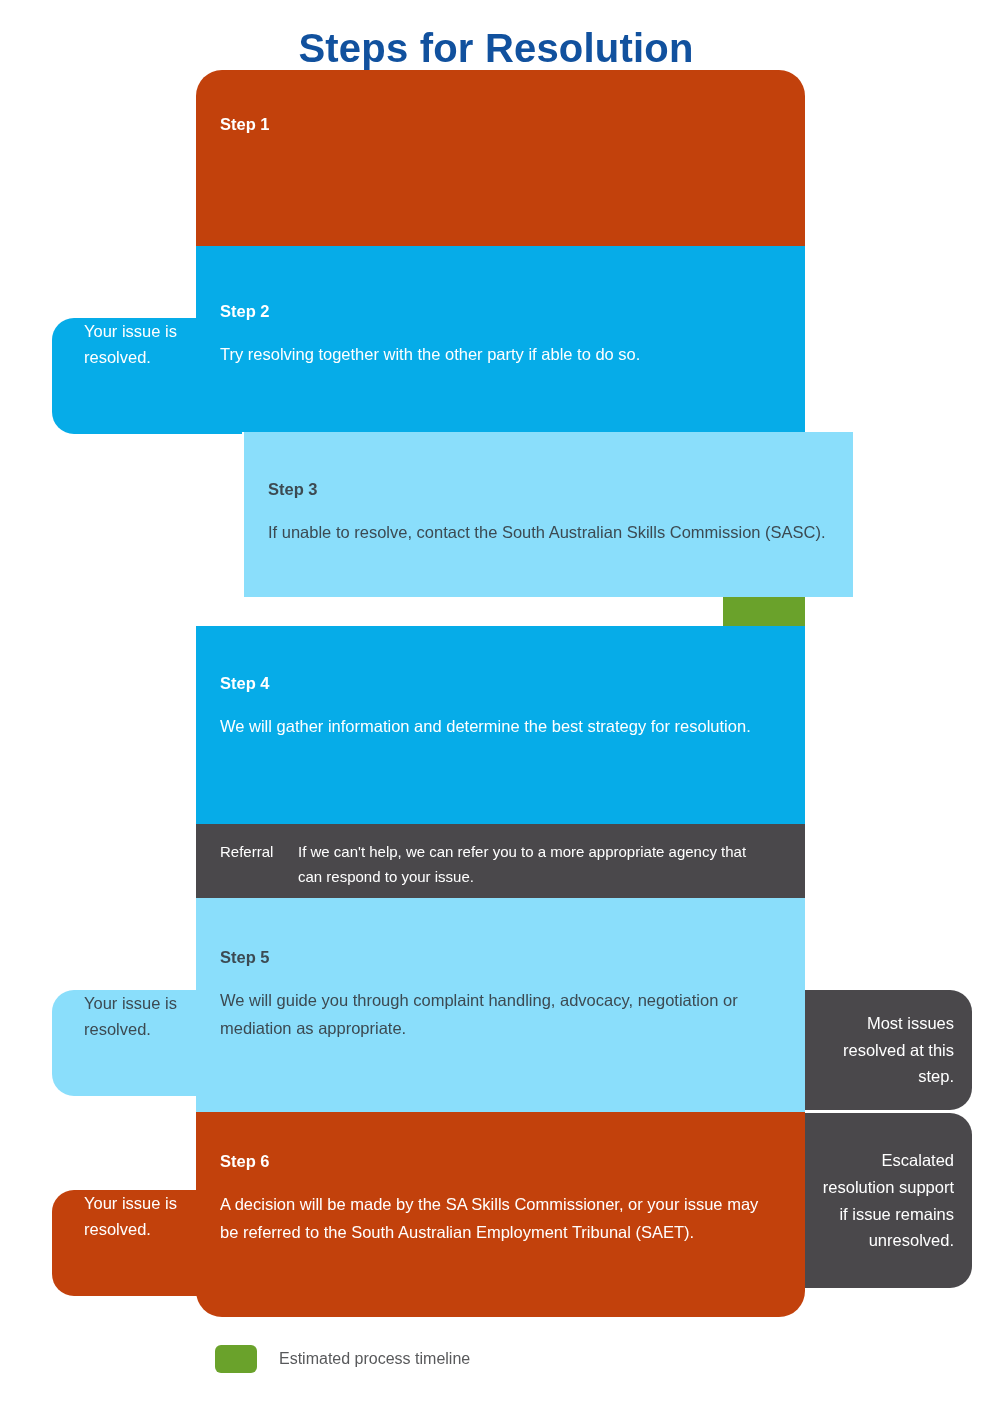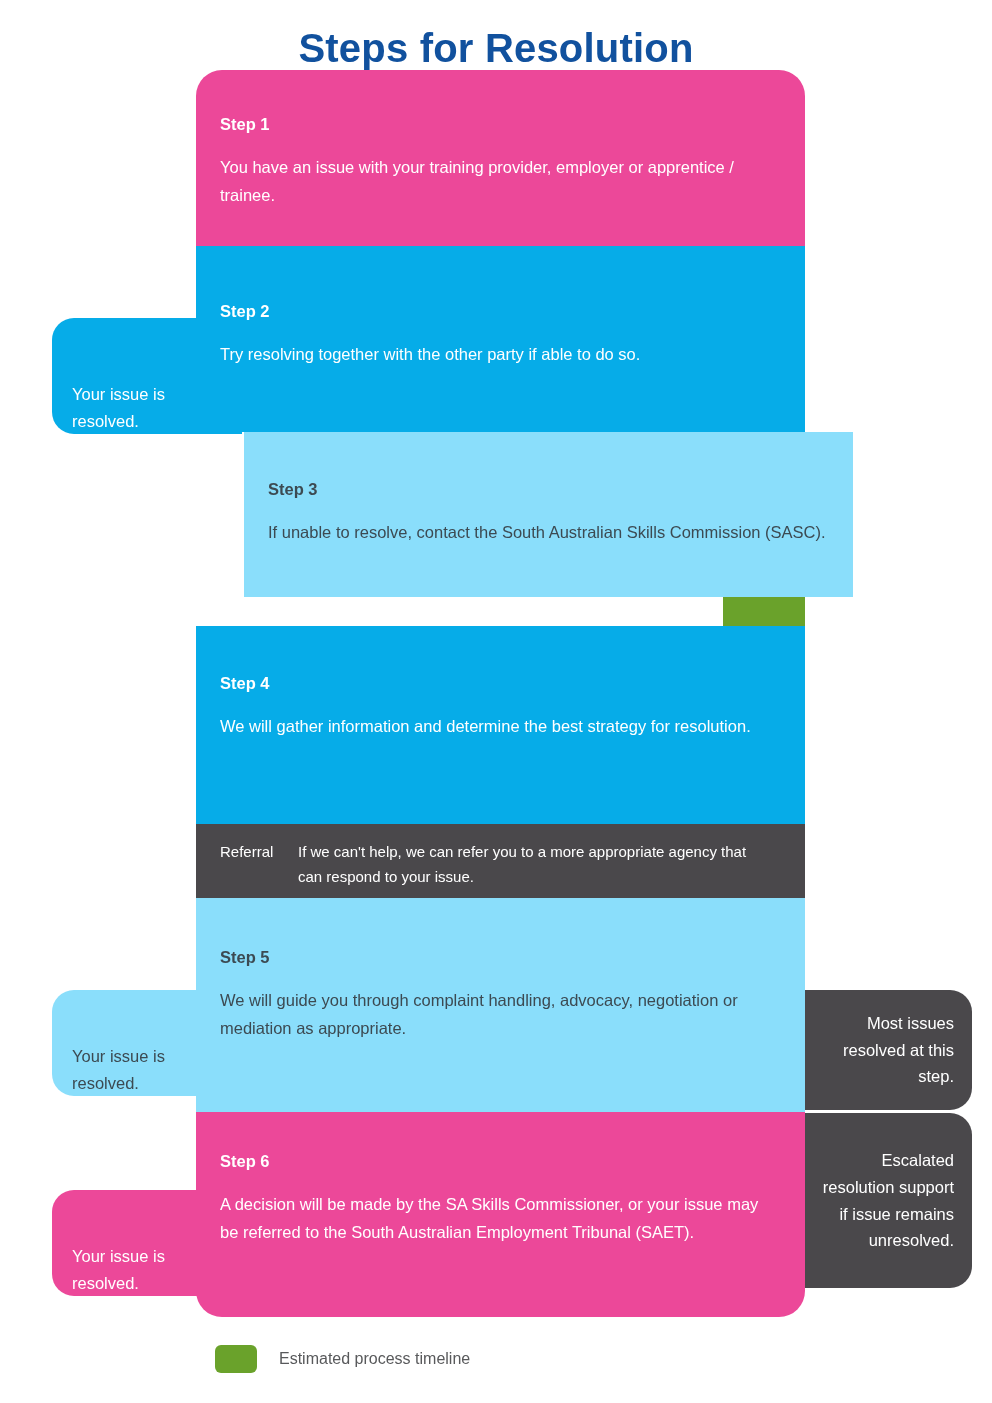--- a/index.html
+++ b/index.html
@@ -52,21 +52,21 @@
     line-height: 1.2;
     margin: 0 0 18px 0;
   }
   .step-text {
     font-size: 16.5px;
     line-height: 1.72;
     margin: 0;
   }
 
   
-  .c-darkblue  { background: #ec4899; }
+  .c-darkblue  { background: #c2410c; }
   .c-midblue   { background: #06ACE8; }
   .c-lightblue { background: #8ADEFB; }
   .c-gray      { background: #4A484B; }
 
   .t-white { color: #ffffff; }
   .t-dark  { color: #3C4A52; }
 
   
   #band-step1 {
     top: 70px;
@@ -158,23 +158,23 @@
   }
 
   
   .callout-left {
     position: absolute;
     left: 52px;
     width: 190px;
     border-top-left-radius: 22px;
     border-bottom-left-radius: 22px;
     box-sizing: border-box;
-    padding: 0 18px 0 20px;
+    padding: 0 18px 0 32px;
     display: flex;
-    align-items: flex-end;
+    align-items: flex-start;
   }
   .callout-left .ctext {
     font-size: 16.5px;
     line-height: 1.6;
   }
   #callout-left-1 { top: 318px;  height: 116px; }
   #callout-left-2 { top: 990px;  height: 106px; }
   #callout-left-3 { top: 1190px; height: 106px; }
 
   
@@ -258,21 +258,20 @@
     <span class="green-label">Resolution in progress with SASC</span>
   </div>
 
   <div class="green-bar" id="green-seg-3">
     <span class="green-label">Outcome in 20 working days</span>
   </div>
 
   <div class="band c-darkblue" id="band-step1">
     <div class="inner">
       <p class="step-label t-white">Step 1</p>
-      <p class="step-text t-white">You have an issue with your training provider, employer or apprentice / trainee.</p>
     </div>
   </div>
 
   <div class="band c-midblue" id="band-step2">
     <div class="inner">
       <p class="step-label t-white">Step 2</p>
       <p class="step-text t-white">Try resolving together with the other party if able to do so.</p>
     </div>
   </div>
 

